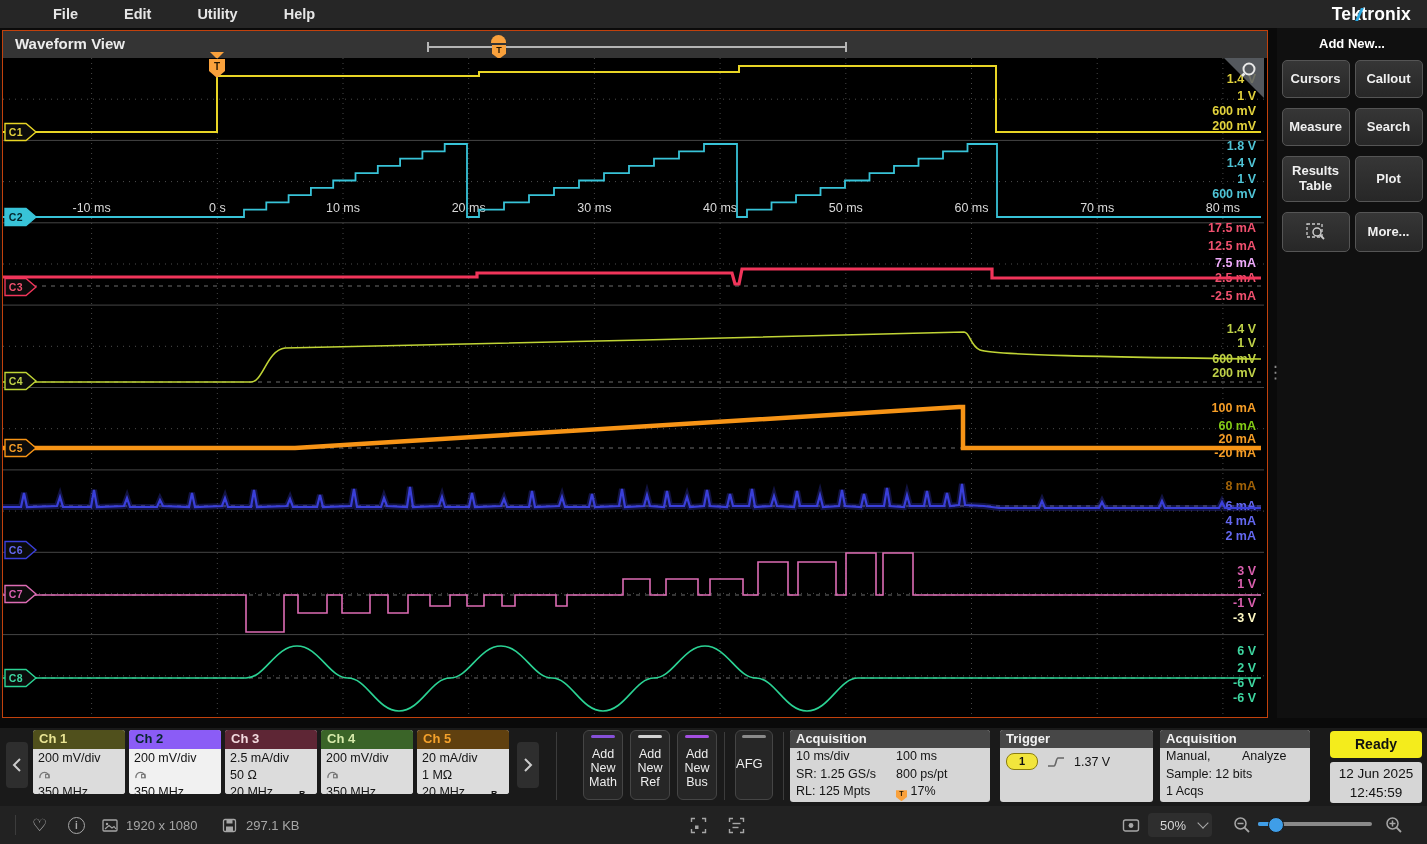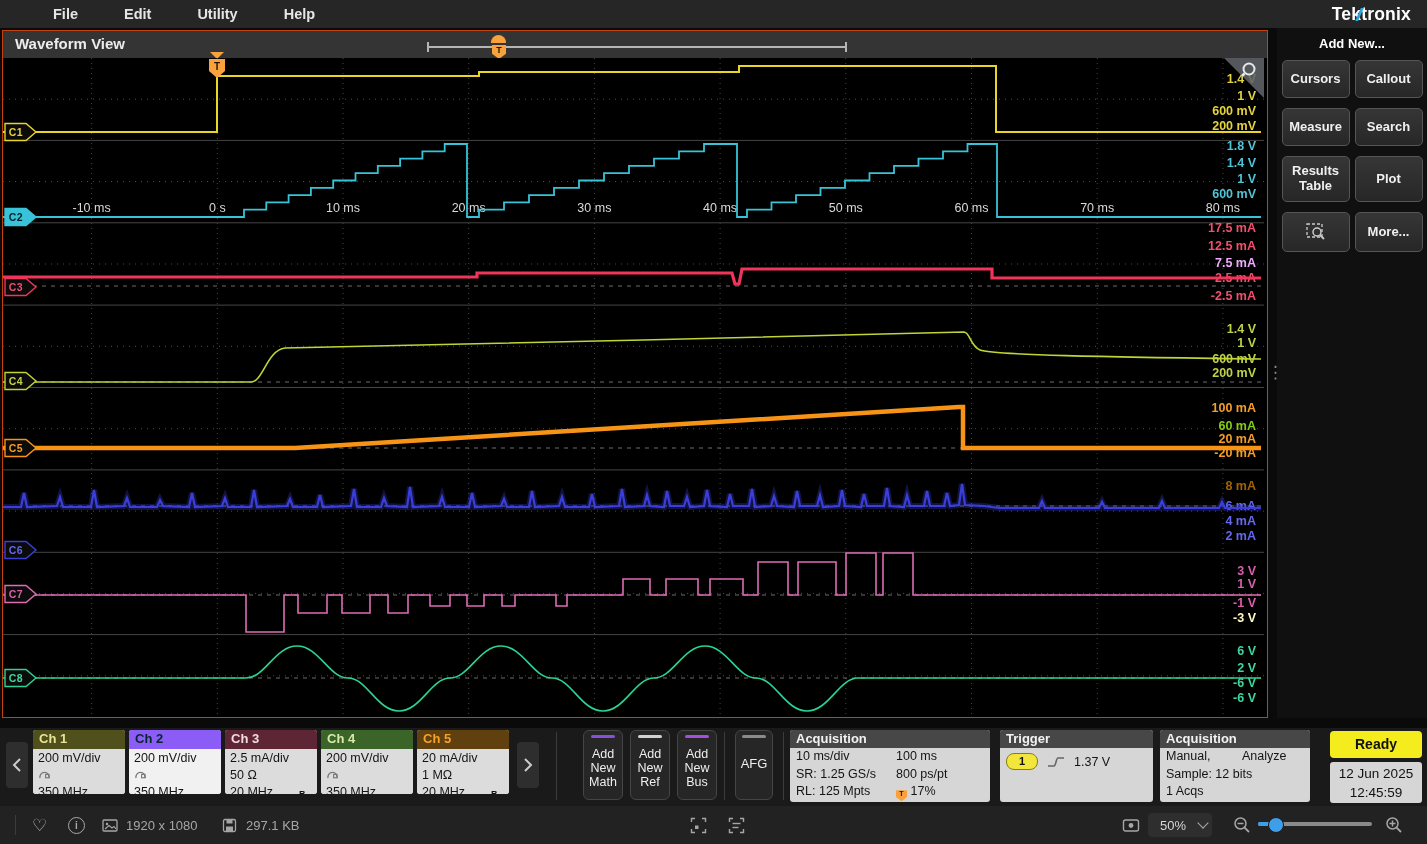--- a/index.html
+++ b/index.html
@@ -48,21 +48,21 @@
   .badge.sel .badge-body{background:#f1f1f1;}
   .badge-row{line-height:17px;height:17px;white-space:nowrap;}
   .bw-badge{position:absolute;right:5px;bottom:3px;font-size:9px;font-weight:bold;color:#111;}
   .bw-badge sub{font-size:7px;}
   .vsep{position:absolute;top:4px;width:1px;height:68px;background:#3c3c3c;}
   .add-btns{position:absolute;left:583px;top:2px;display:flex;gap:7px;}
   .add-btn{position:relative;width:40px;height:70px;background:#262626;border:1px solid #454545;border-radius:6px;box-sizing:border-box;
            color:#eee;font-size:12.5px;text-align:center;padding-top:16px;line-height:14px;}
   .add-stripe{position:absolute;left:7px;top:4px;width:24px;height:3px;border-radius:2px;}
   .afg-btn{position:absolute;left:735px;top:2px;width:38px;height:70px;background:#262626;border:1px solid #454545;border-radius:6px;box-sizing:border-box;
-           color:#eee;font-size:13px;text-align:center;line-height:66px;}
+           color:#eee;font-size:13px;line-height:66px;}
   .panel-light{position:absolute;top:2px;height:72px;background:#d6d6d6;border-radius:3px;overflow:hidden;}
   .panel-header{background:#474747;color:#f2f2f2;font-size:13px;font-weight:bold;height:18px;line-height:18px;padding:0 6px;}
   .panel-body{font-size:12.5px;color:#141414;padding:0 6px;}
   .hrz-grid{display:grid;grid-template-columns:100px auto;line-height:17.6px;}
   .acq-grid{display:grid;grid-template-columns:76px auto;line-height:17.6px;}
   .acq-line{line-height:17.6px;}
   .trig-row{display:flex;align-items:center;gap:8px;padding-top:5px;}
   .trig-src{width:30px;height:15px;background:#f2e53c;border:1.5px solid #8a7d10;border-radius:8px;color:#111;
             font-size:11px;font-weight:bold;text-align:center;line-height:15px;}
   .ready-btn{position:absolute;left:1330px;top:3px;width:92px;height:27px;background:#f4ec1c;border-radius:4px;color:#111;

